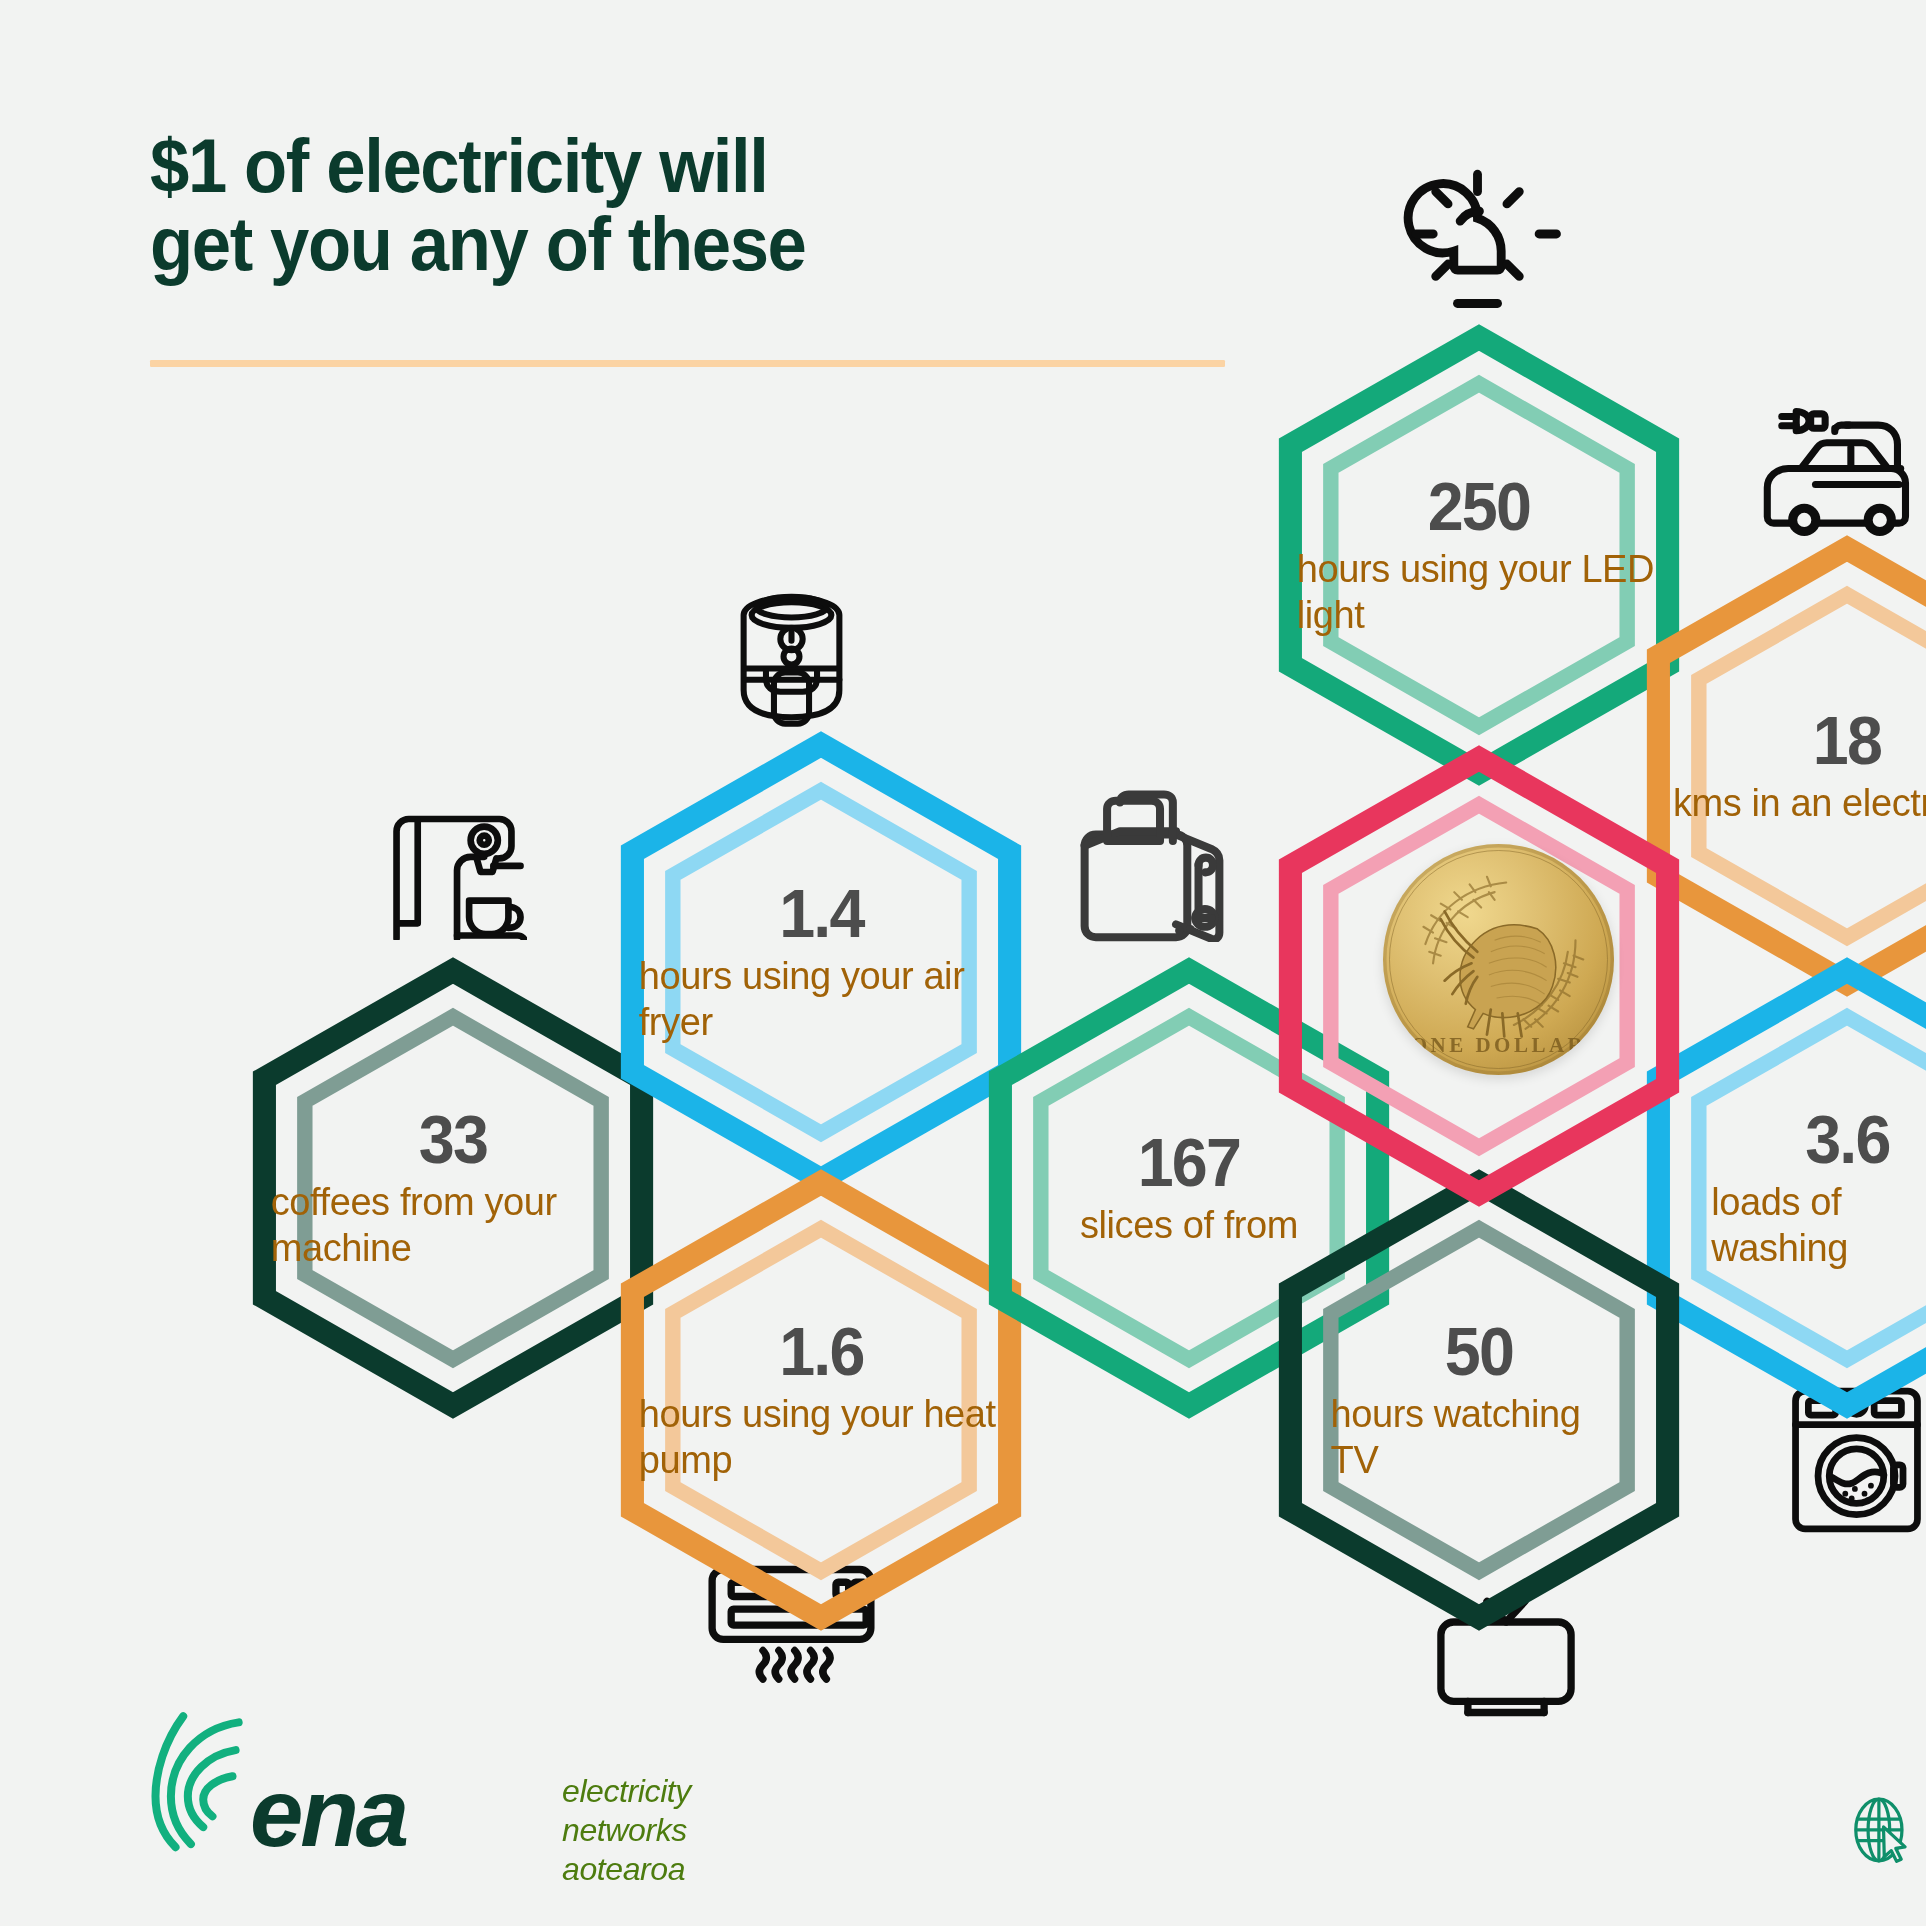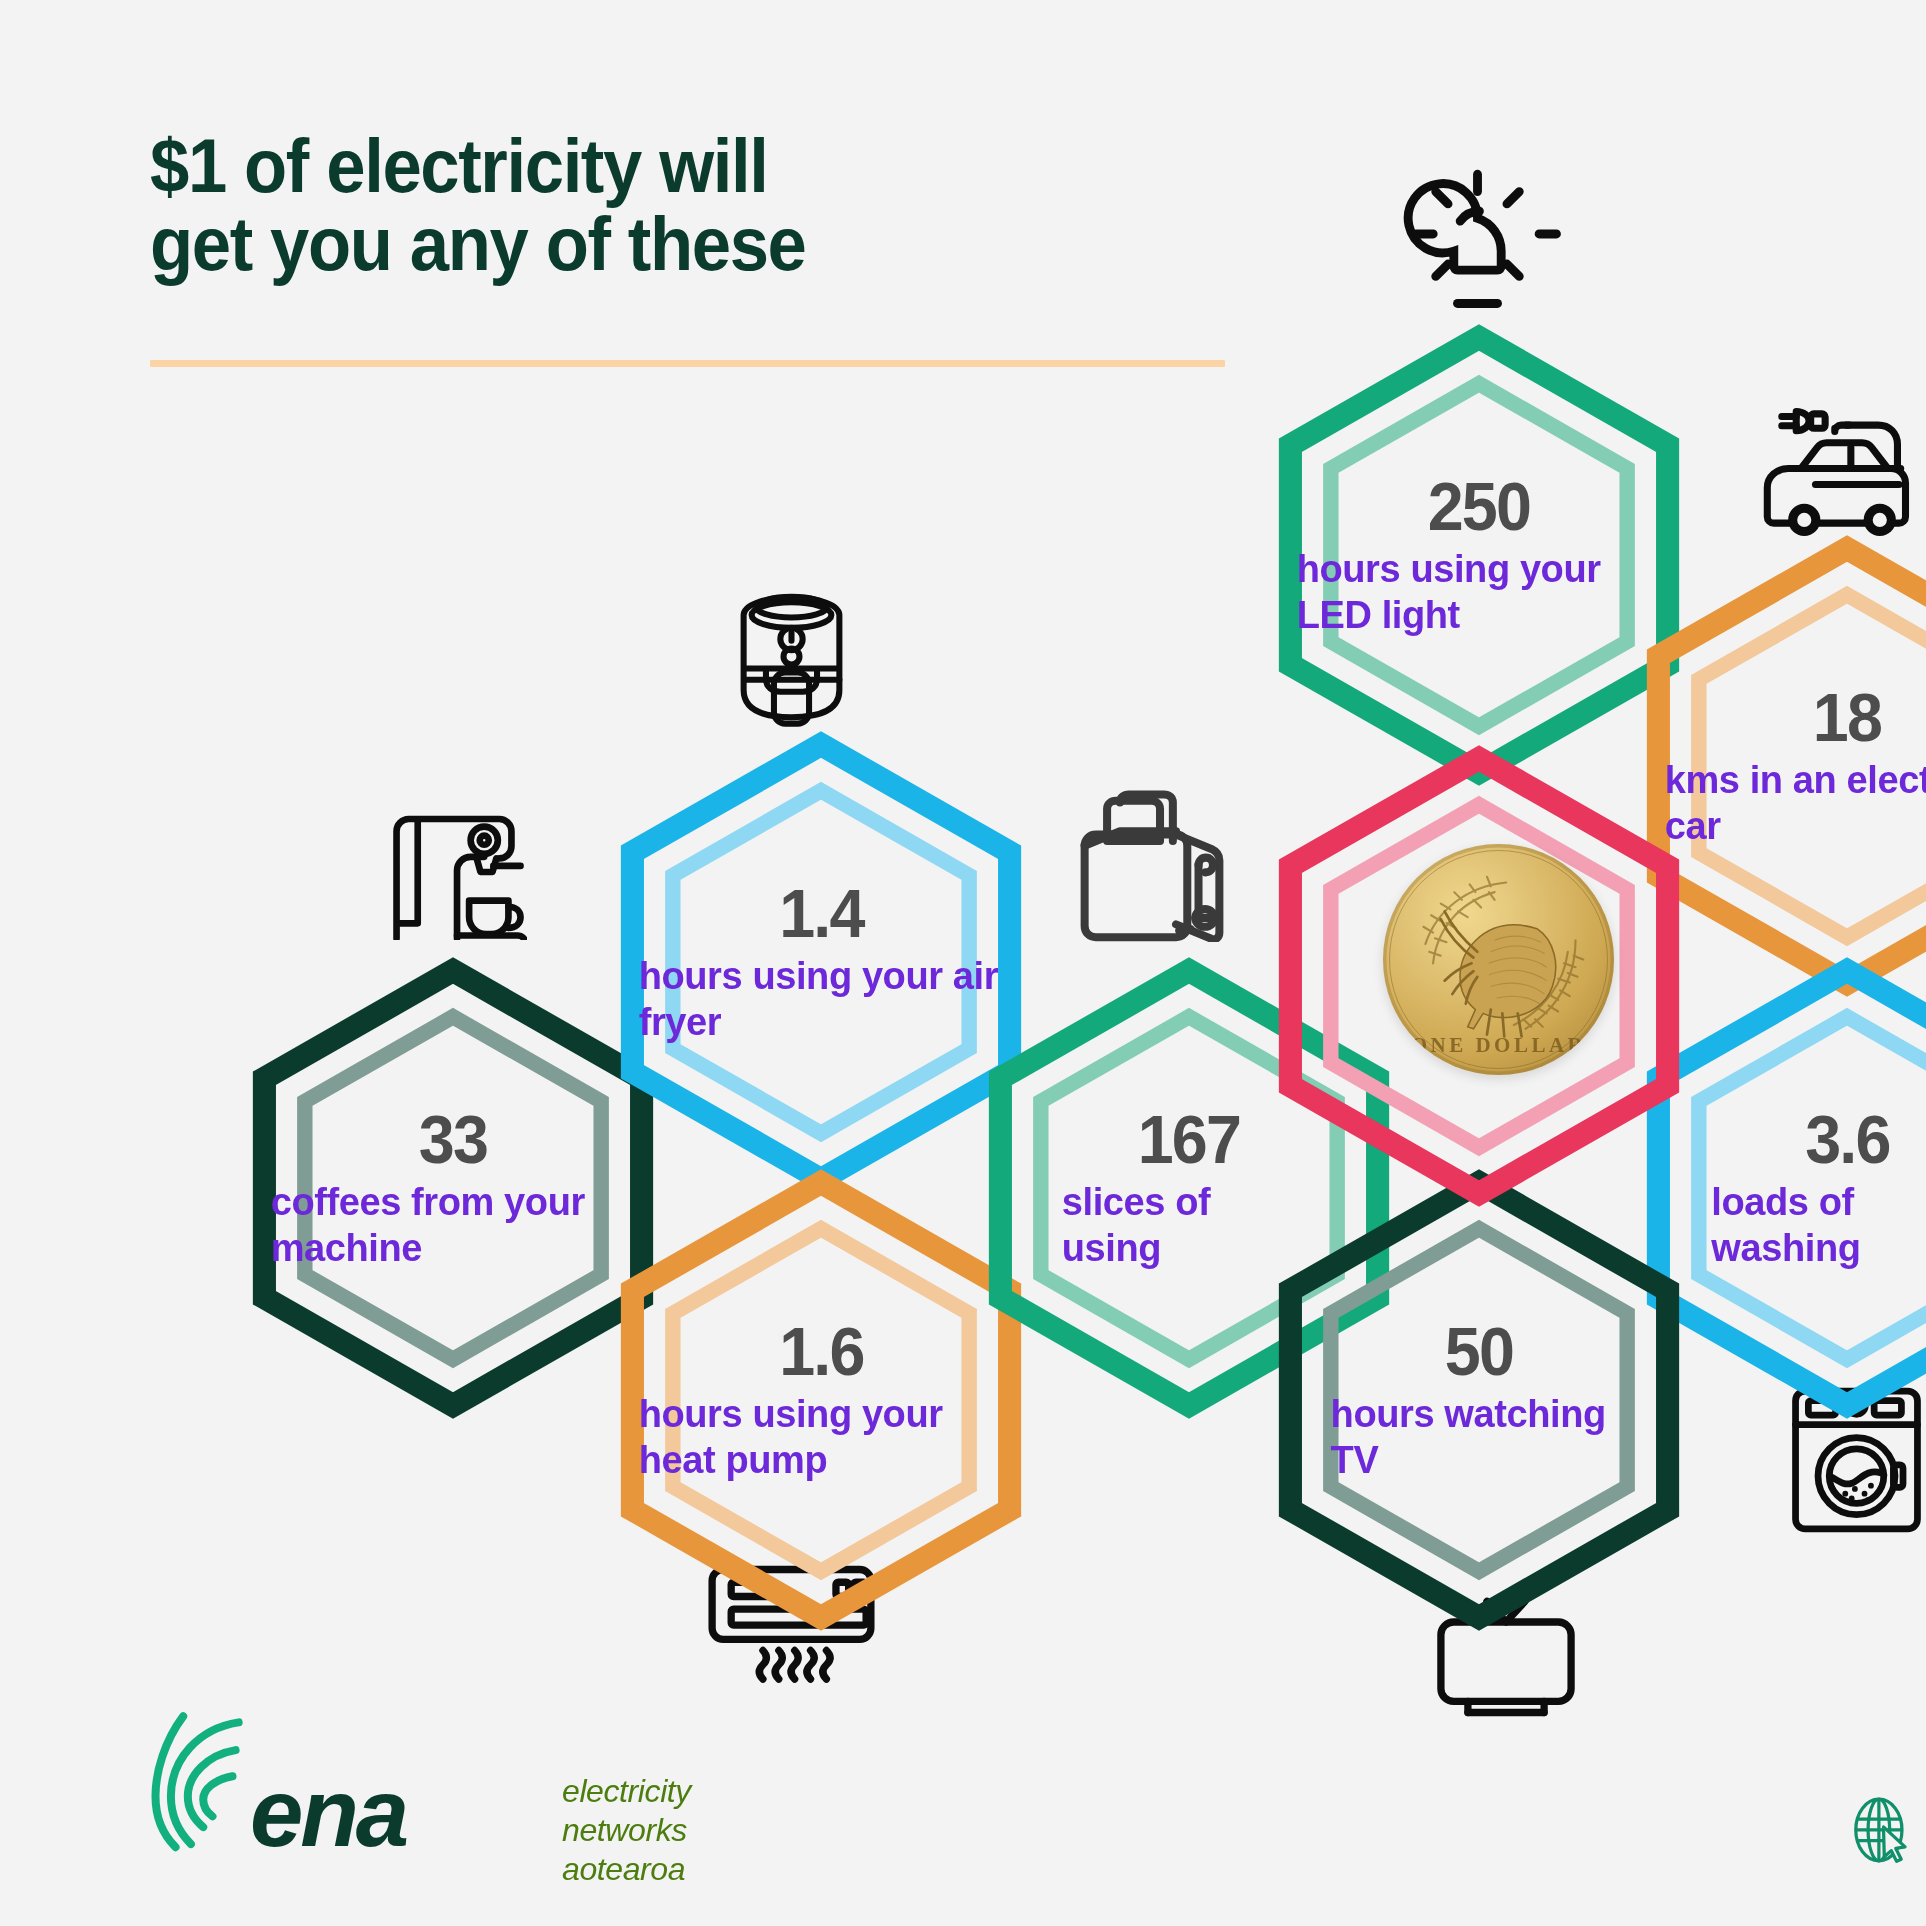--- a/index.html
+++ b/index.html
@@ -43,22 +43,22 @@
     font-weight:bold;
     font-size:68px;
     line-height:1;
     color:#4d4d4d;
     letter-spacing:-1.9px;
     transform:scaleX(0.95);
   }
   .hex-label{
     font-size:38px;
     line-height:1.22;
-    color:#6d28d9;
-    font-weight:700;
+    color:#a16207;
+    font-weight:400;
     letter-spacing:-0.4px;
     margin-top:6px;
     max-width:86%;
   }
 
   
   .icon{position:absolute;}
   .icon svg{display:block;}
 
   
@@ -290,21 +290,21 @@
     </div>
   </div>
 
   <div class="hex-wrap" style="left:977px;top:959px;width:424px;height:458px;">
     <svg class="hex-svg" width="424" height="458" viewBox="0 0 110 119">
       <polygon points="55,3 104,31 104,88 55,116 6,88 6,31" fill="none" stroke="#14a97a" stroke-width="6"></polygon>
       <polygon points="55,15 93.5,37 93.5,82 55,104 16.5,82 16.5,37" fill="none" stroke="#82cdb4" stroke-width="4"></polygon>
     </svg>
     <div class="hex-content">
       <div class="hex-value">167</div>
-      <div class="hex-label" style="max-width:60%;">slices of using</div>
+      <div class="hex-label" style="max-width:60%;">slices of from</div>
     </div>
   </div>
 
   <div class="hex-wrap" style="left:1267px;top:326px;width:424px;height:458px;">
     <svg class="hex-svg" width="424" height="458" viewBox="0 0 110 119">
       <polygon points="55,3 104,31 104,88 55,116 6,88 6,31" fill="none" stroke="#14a97a" stroke-width="6"></polygon>
       <polygon points="55,15 93.5,37 93.5,82 55,104 16.5,82 16.5,37" fill="none" stroke="#82cdb4" stroke-width="4"></polygon>
     </svg>
     <div class="hex-content">
       <div class="hex-value">250</div>

